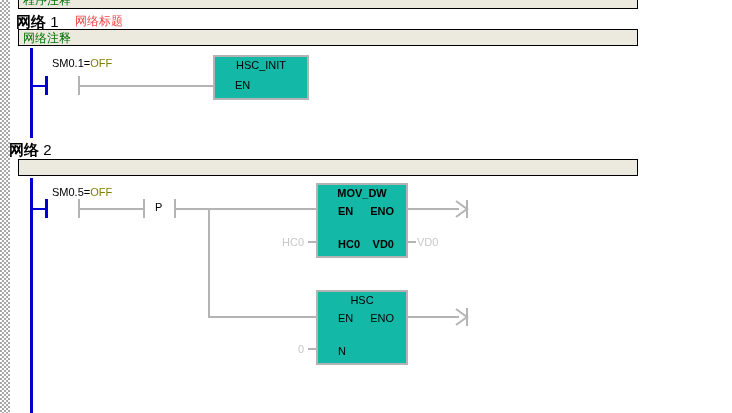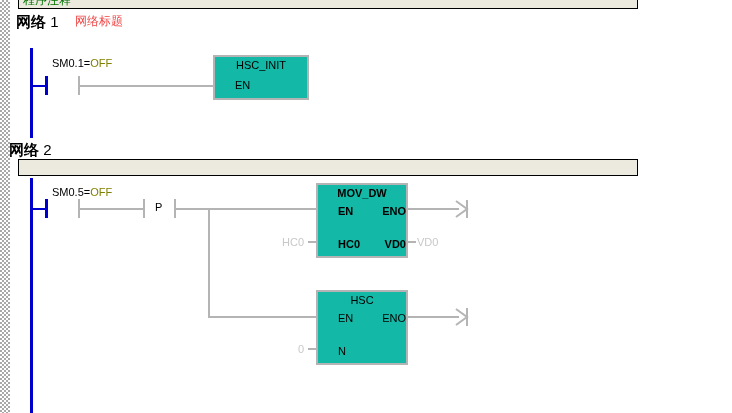--- a/index.html
+++ b/index.html
@@ -58,21 +58,21 @@
   .fb{
     position:absolute;border:2px solid #b4b4b4;background:#14b8a6;
     box-sizing:border-box;
   }
   .fb .fbtitle{
     position:absolute;left:0;right:0;top:2px;text-align:center;
     font-size:11px;color:#000000;
   }
   .fb .pin{position:absolute;font-size:11px;color:#000000;white-space:nowrap;}
   .pin-l{left:20px;}
-  .pin-r{right:0;margin-left:32px;}
+  .pin-r{right:12px;margin-left:32px;}
 
   .plabel{position:absolute;font-size:11px;color:#000000;}
 
   
   .arrow{position:absolute;width:14px;height:20px;}
 </style>
 </head>
 <body>
 
 <div class="canvas">
@@ -82,20 +82,23 @@
   <div class="cbar" style="left:18px;top:-9px;width:620px;height:18px;">
     <span>程序注释</span>
   </div>
 
   <div class="nwlabel" style="left:16px;top:13px;">
     <b>网络</b>
     <span>1</span>
   </div>
   <div class="nwtitle" style="left:75px;top:13px;">网络标题</div>
 
+  <div class="cbar" style="left:18px;top:29px;width:620px;height:17px;">
+    <span>网络注释</span>
+  </div>
 
   <div class="rail" style="left:30px;top:48px;height:90px;"></div>
 
   <div class="oplabel" style="left:52px;top:57px;">
     <span>SM0.1</span><span>=</span><span class="opval">OFF</span>
   </div>
 
   <div class="bwire h" style="left:30px;top:85px;width:18px;"></div>
   <div class="cbarv blue" style="left:45px;top:76px;height:19px;"></div>
   <div class="cbarv" style="left:78px;top:76px;height:19px;"></div>

